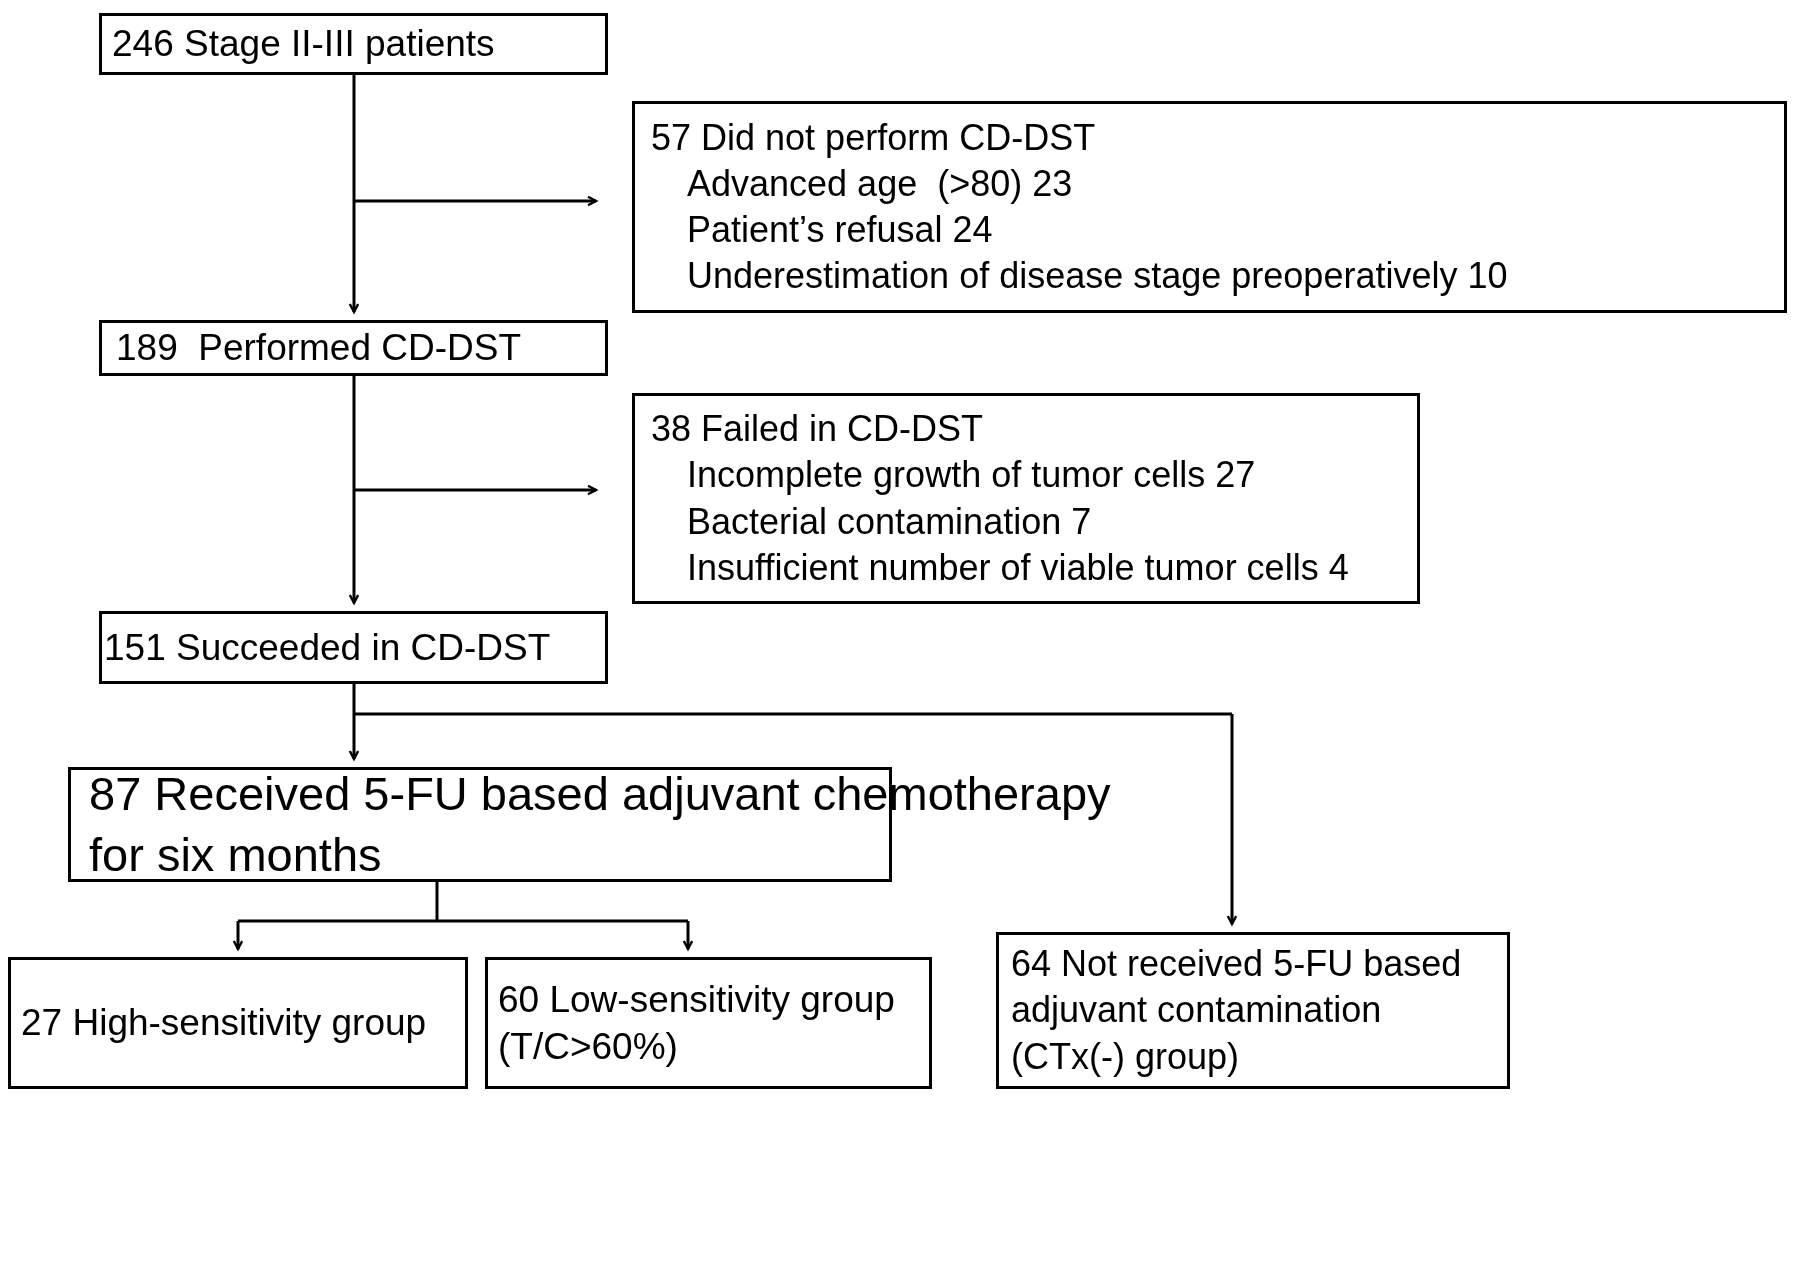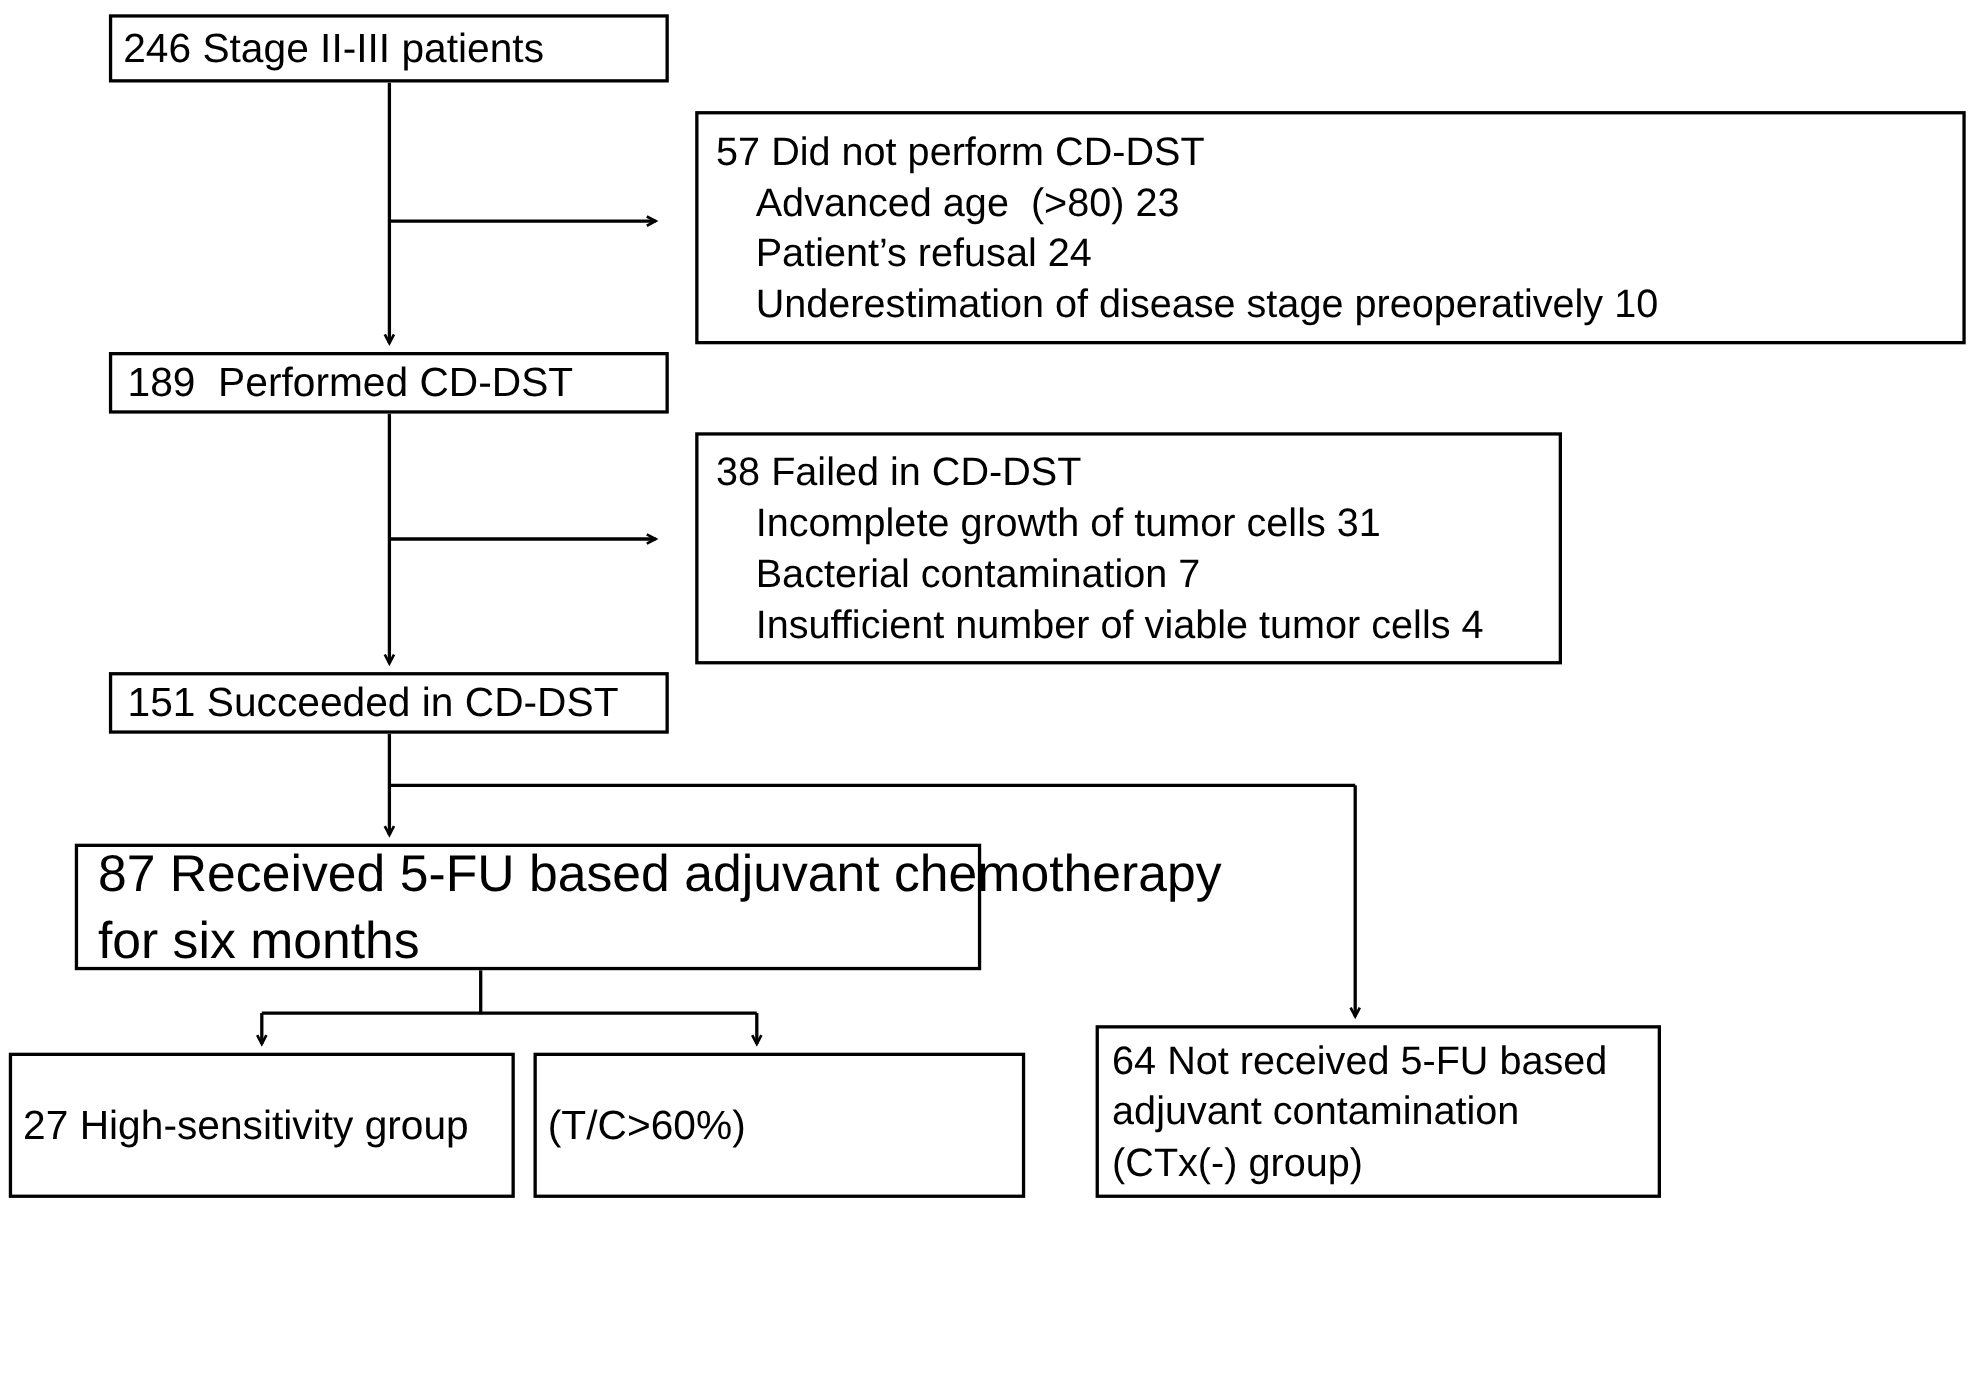--- a/index.html
+++ b/index.html
@@ -50,21 +50,21 @@
   }
   .node.lefty .line {
     text-align: left;
   }
 
   
   #node-total        { left: 99px;  top: 13px;   width: 509px; height: 62px;  font-size: 37px; padding: 0 10px; }
   #node-nodst        { left: 632px; top: 101px;  width: 1155px;height: 212px; font-size: 36px; padding: 8px 16px; }
   #node-performed    { left: 99px;  top: 320px;  width: 509px; height: 56px;  font-size: 37px; padding: 0 14px; }
   #node-failed       { left: 632px; top: 393px;  width: 788px; height: 211px; font-size: 36px; padding: 8px 16px; }
-  #node-succeeded    { left: 99px;  top: 611px;  width: 509px; height: 56px;  font-size: 37px; padding: 0 14px; }
+  #node-succeeded    { left: 99px;  top: 611px;  width: 509px; height: 73px;  font-size: 37px; padding: 0 2px; }
   #node-received     { left: 68px;  top: 767px;  width: 824px; height: 115px; font-size: 47px; padding: 6px 18px; }
   #node-high         { left: 8px;   top: 957px;  width: 460px; height: 132px; font-size: 37px; padding: 4px 10px; }
   #node-low          { left: 485px; top: 957px;  width: 447px; height: 132px; font-size: 37px; padding: 4px 10px; }
   #node-notreceived  { left: 996px; top: 932px;  width: 514px; height: 157px; font-size: 36px; padding: 4px 12px; }
 
   .indent-1 { padding-left: 36px; }
 </style>
 </head>
 <body>
 
@@ -105,39 +105,40 @@
     <span class="line indent-1">Patient’s refusal 24</span>
     <span class="line indent-1">Underestimation of disease stage preoperatively 10</span>
   </div>
 
   <div class="node lefty" id="node-performed">
     <span class="line">189  Performed CD-DST</span>
   </div>
 
   <div class="node lefty" id="node-failed">
     <span class="line">38 Failed in CD-DST</span>
-    <span class="line indent-1">Incomplete growth of tumor cells 31</span>
+    <span class="line indent-1">Incomplete growth of tumor cells 27</span>
     <span class="line indent-1">Bacterial contamination 7</span>
     <span class="line indent-1">Insufficient number of viable tumor cells 4</span>
   </div>
 
   <div class="node lefty" id="node-succeeded">
     <span class="line">151 Succeeded in CD-DST</span>
   </div>
 
   <div class="node lefty" id="node-received">
     <span class="line">87 Received 5-FU based adjuvant chemotherapy</span>
     <span class="line">for six months</span>
   </div>
 
   <div class="node centered" id="node-high">
     <span class="line">27 High-sensitivity group</span>
   </div>
 
   <div class="node centered" id="node-low">
+    <span class="line">60 Low-sensitivity group</span>
     <span class="line">(T/C&gt;60%)</span>
   </div>
 
   <div class="node centered" id="node-notreceived">
     <span class="line">64 Not received 5-FU based</span>
     <span class="line">adjuvant contamination</span>
     <span class="line">(CTx(-) group)</span>
   </div>
 
 </div>

